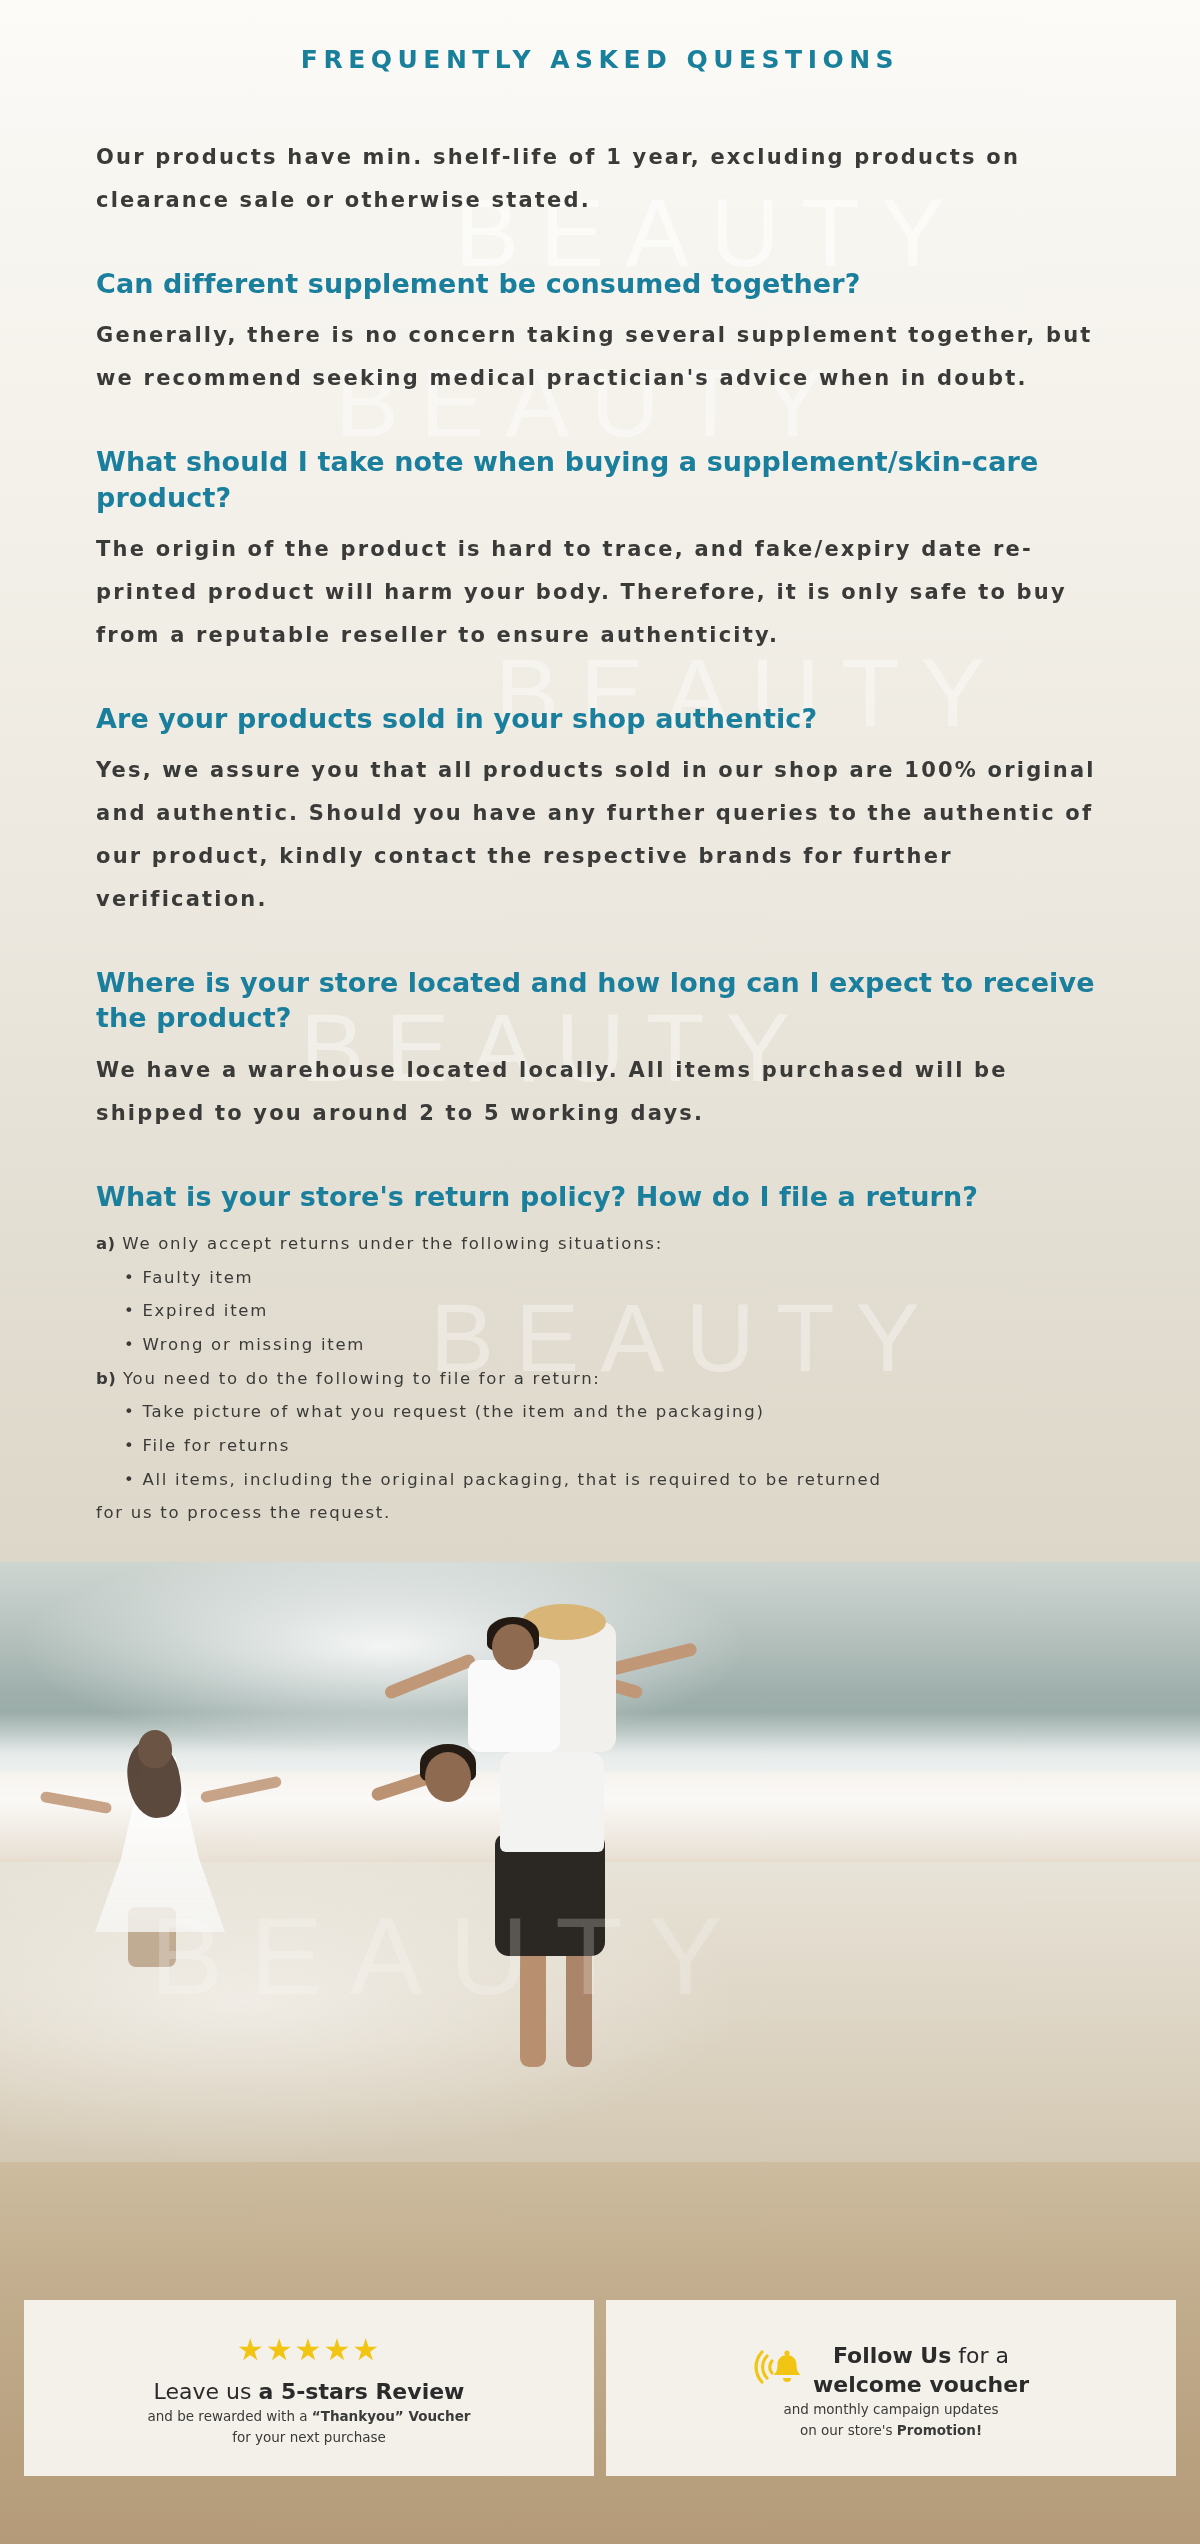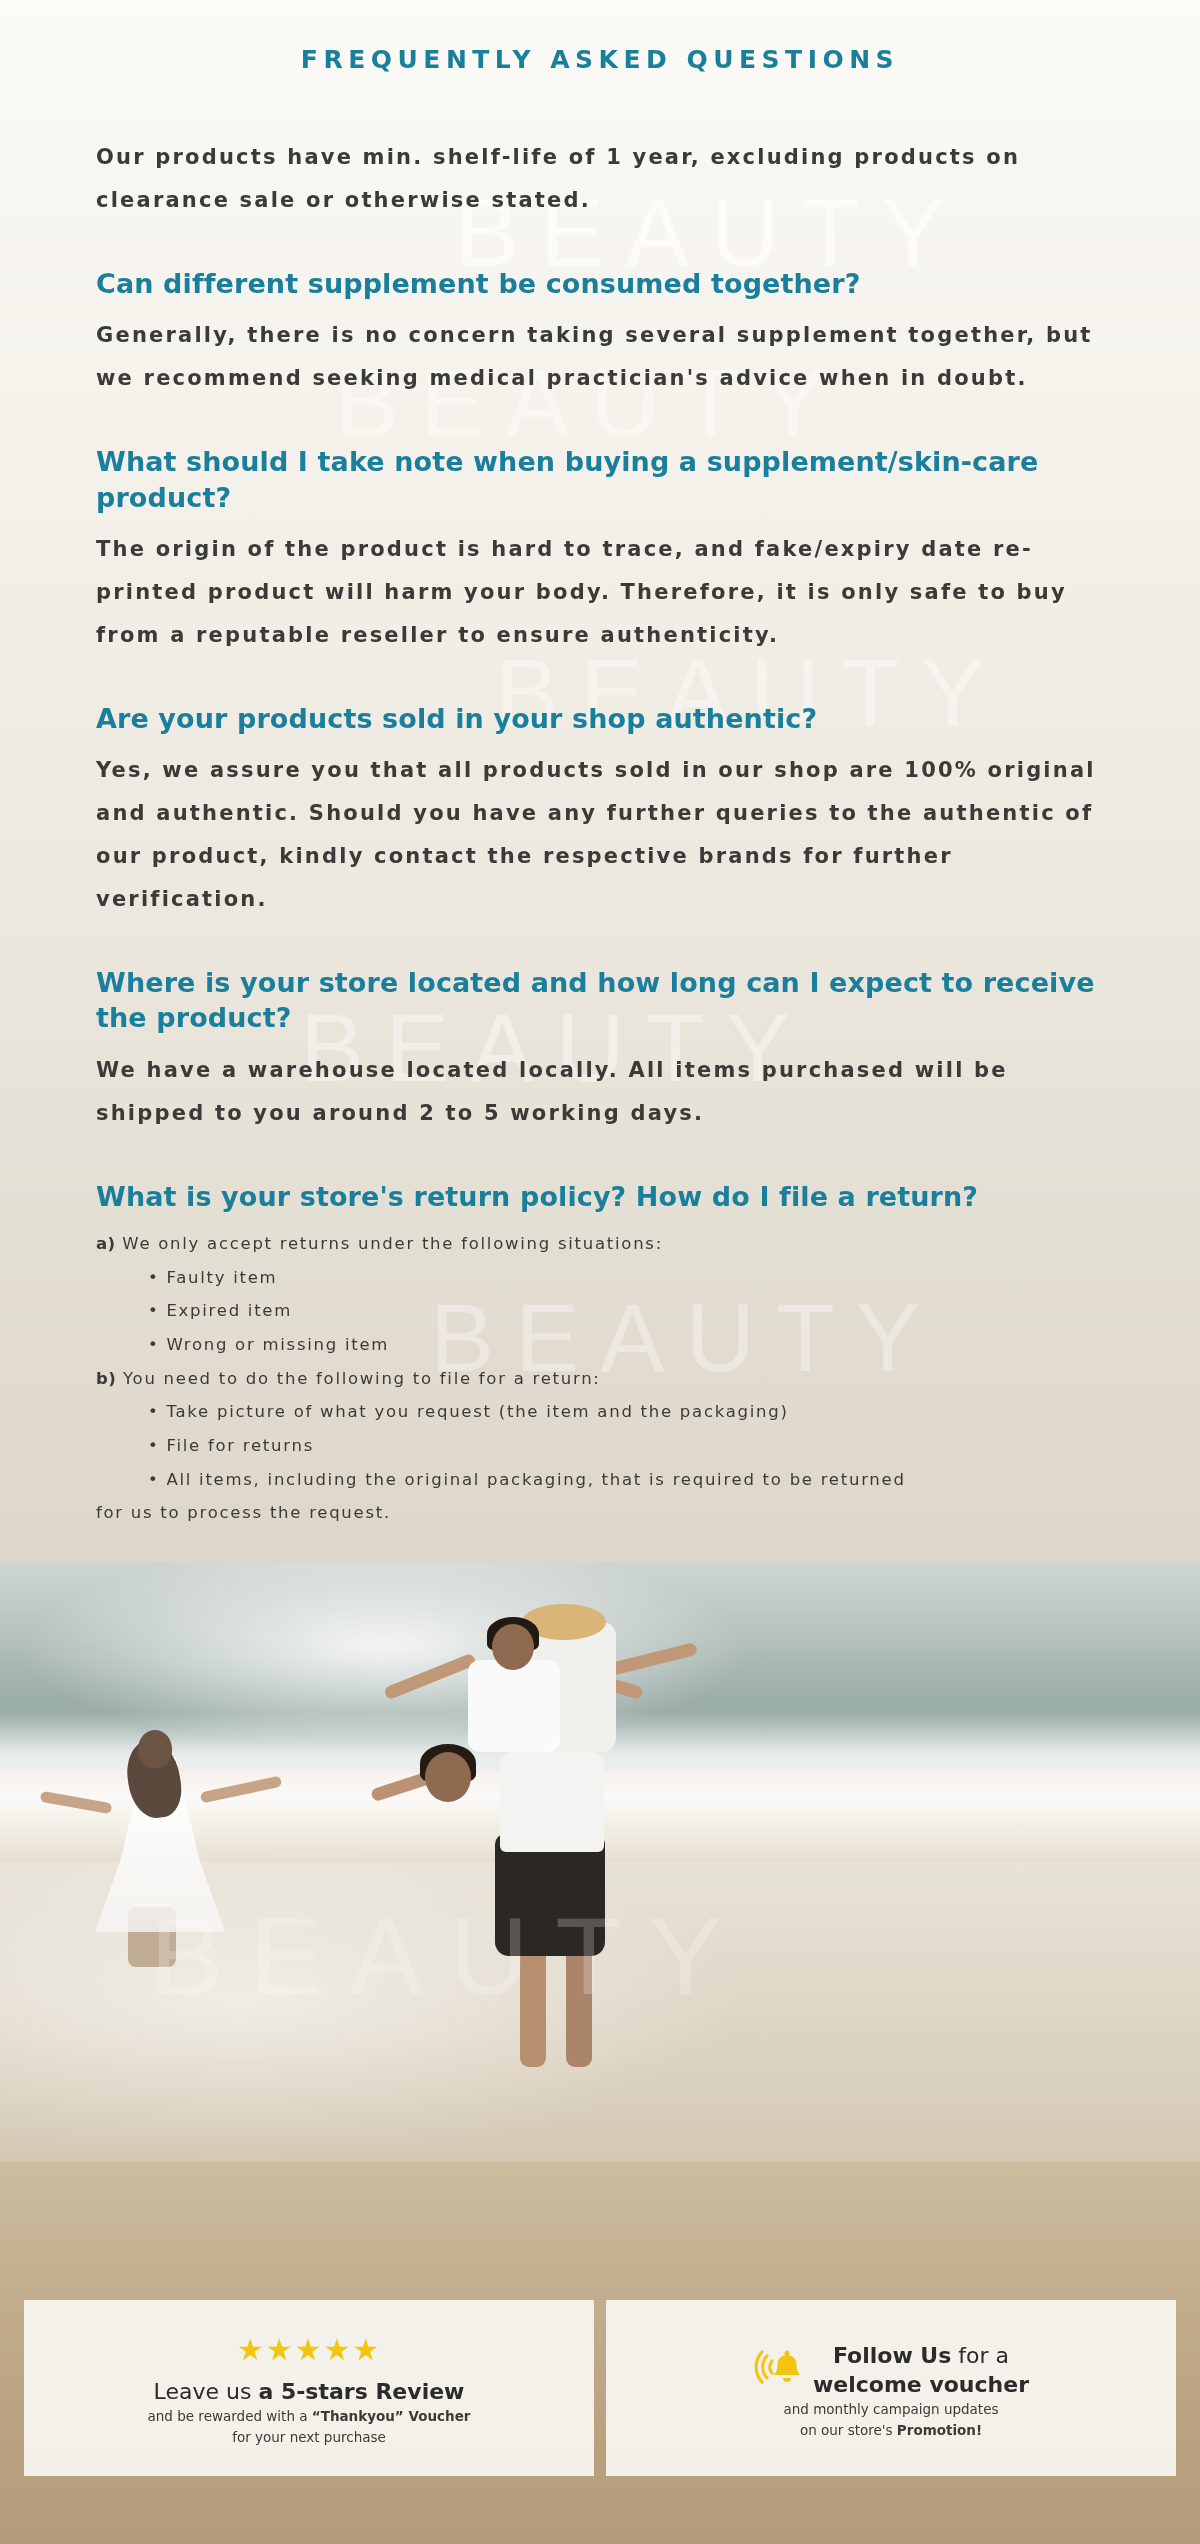--- a/index.html
+++ b/index.html
@@ -92,21 +92,21 @@
     line-height: 2.04;
     letter-spacing: 0.105em;
     font-family: "DejaVu Sans", sans-serif;
     font-weight: 700;
     max-width: 1010px;
   }
 
   .list-line { color: #3a3a38; font-size: 16.5px; line-height: 2.04;
     letter-spacing: 0.105em; font-family: "DejaVu Sans", sans-serif; }
   .list-line b { font-weight: 700; letter-spacing: 0.02em; }
-  .bullets { margin-left: 52px; }
+  .bullets { margin-left: 28px; }
   .bullets .bullet { color: #3a3a38; font-size: 16.5px; line-height: 2.04;
     letter-spacing: 0.105em; font-family: "DejaVu Sans", sans-serif; }
 
   
   .photo-section {
     position: relative;
     height: 982px;
     overflow: hidden;
     background: #c9b395;
   }

